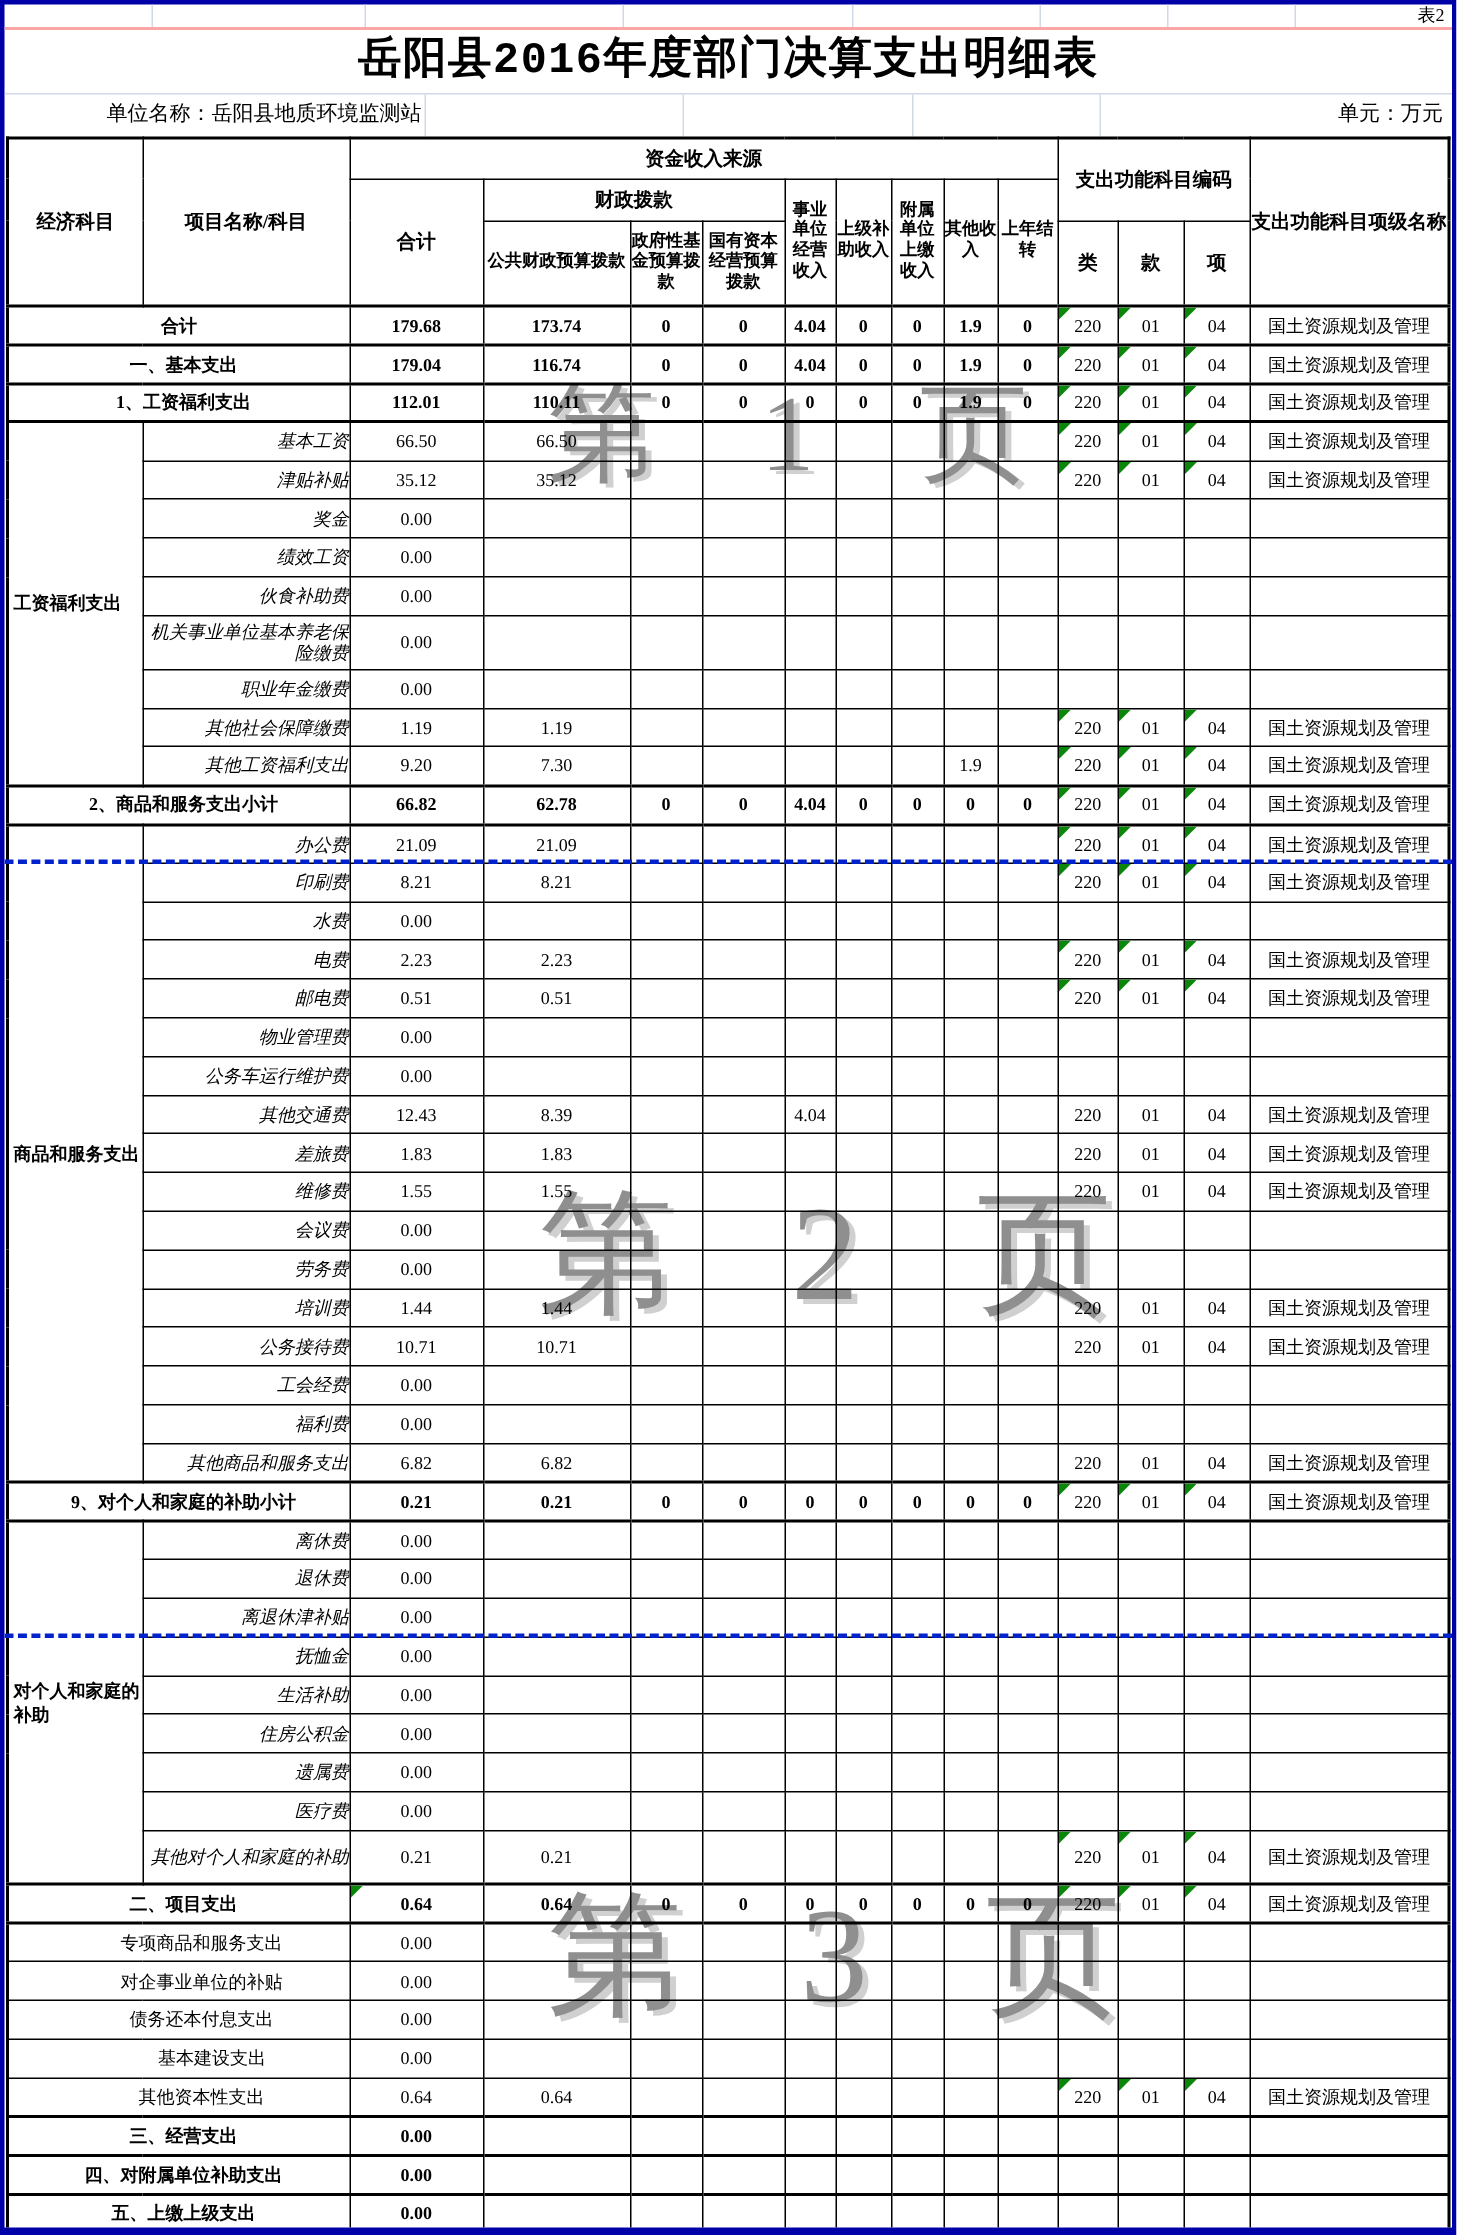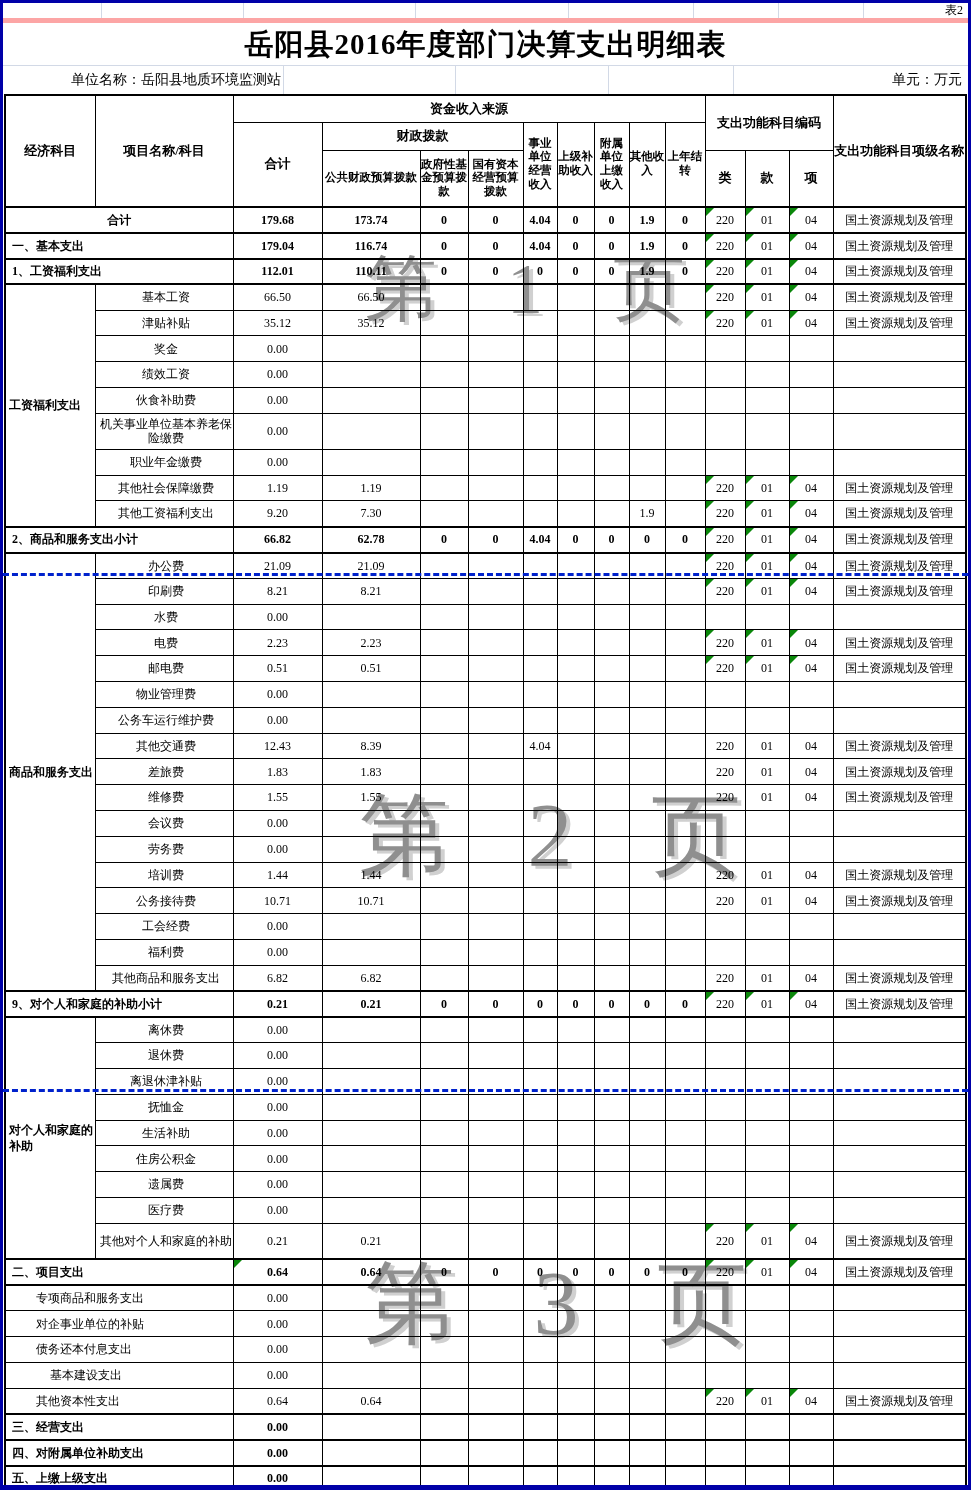--- a/index.html
+++ b/index.html
@@ -1,24 +1,24 @@
 <!DOCTYPE html>
 <html><head>
 <meta charset="utf-8">
 <style>
   html,body{margin:0;padding:0;background:#fff;}
   body{font-family:"Liberation Serif","DejaVu Serif",serif;color:#000;}
   #page{position:relative;width:971px;height:1490px;box-sizing:border-box;
         border:3px solid #0000a8;border-bottom-width:5px;background:#fff;overflow:hidden;}
   
-  #topstrip{position:relative;height:15px;border-bottom:5px solid #fca5a5;padding-left:12px;}
+  #topstrip{position:relative;height:15px;border-bottom:2px solid #fca5a5;padding-left:12px;}
   #topstrip .gl, #unitrow .gl{position:absolute;top:0;bottom:0;width:1px;background:#d2d9e6;}
   #sheet-tag{position:absolute;right:5px;top:0;font-size:12px;line-height:15px;}
   
-  #titlerow{height:42px;line-height:42px;text-align:center;border-bottom:1px solid #d2d9e6;}
+  #titlerow{height:42px;line-height:42px;text-align:center;border-bottom:1px solid #d2d9e6;font-family:Liberation Mono, monospace;}
   #page-title{font-size:29px;font-weight:bold;letter-spacing:1px;}
   
   #unitrow{position:relative;height:28px;line-height:28px;font-size:14px;margin-left:40px;}
   #unit-name{position:absolute;left:28px;top:0;}
   #unit-label{position:absolute;right:6px;top:0;}
   
   .wm{position:absolute;z-index:1;color:#8f8f8f;text-shadow:4px 3px 0 #d0d0d0;
       font-weight:normal;white-space:nowrap;pointer-events:none;}
   #wm1{left:362px;top:238px;font-size:72px;letter-spacing:26px;}
   #wm2{left:356px;top:772px;font-size:90px;letter-spacing:28px;}
@@ -31,22 +31,22 @@
   #bt td{border:1px solid #000;padding:0;vertical-align:middle;font-size:12px;line-height:1.2;
          word-break:break-all;overflow:hidden;background:transparent;position:relative;}
   #bt thead td{font-weight:bold;text-align:center;font-size:13px;}
   #bt thead td.small{font-size:11.5px;}
   #bt tr.h1{height:27px;} #bt tr.h2{height:28px;} #bt tr.h3{height:57px;}
   #bt thead tr.h3 td{border-bottom:2px solid #000;}
   #bt tbody tr{height:25.8px;} #bt tbody tr.tall{height:36px;}
   #bt tbody tr.bold-row td{font-weight:bold;border-top:2px solid #000;border-bottom:2px solid #000;}
   #bt tbody tr.bold-row td.code, #bt tbody tr.bold-row td.func{font-weight:normal;}
   #bt td.val, #bt td.code, #bt td.func{text-align:center;}
-  #bt td.label-cell{text-align:center;padding-left:4px;}
-  #bt td.label2-cell{text-align:left;padding-left:6px;}
+  #bt td.label-cell{text-align:right;padding-left:4px;font-style:italic;}
+  #bt td.label2-cell{text-align:center;padding-left:6px;}
   #bt td.label2-cell.center{text-align:center;padding-left:0;}
   #bt td.label2-cell.ind1{padding-left:30px;font-weight:normal;}
   #bt td.label2-cell.ind2{padding-left:44px;font-weight:normal;}
   #bt td.group-cell{text-align:left;padding-left:3px;font-weight:bold;line-height:1.35;}
   #bt td.tri::before{content:"";position:absolute;top:0;left:0;width:0;height:0;
       border-top:8px solid #0a870a;border-right:8px solid transparent;}
   
   #bt{border:2px solid #000;}
 </style>
 </head>

